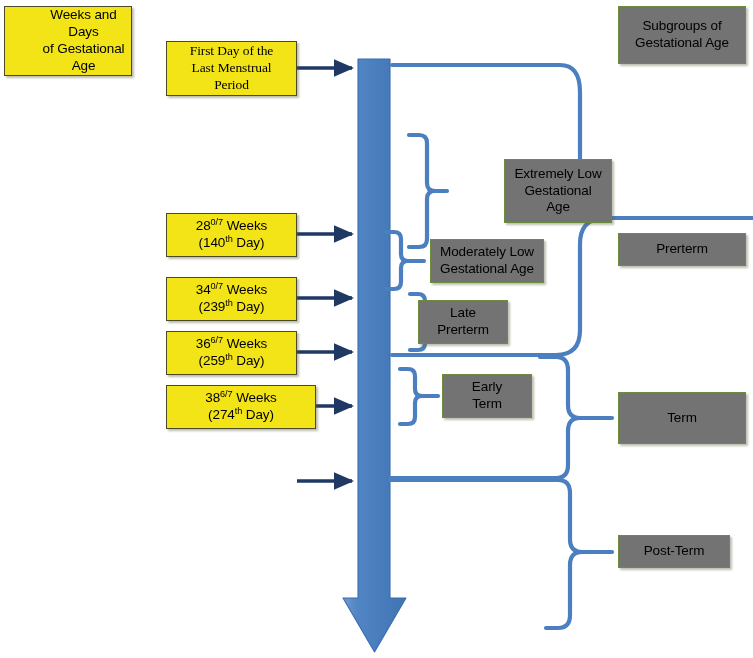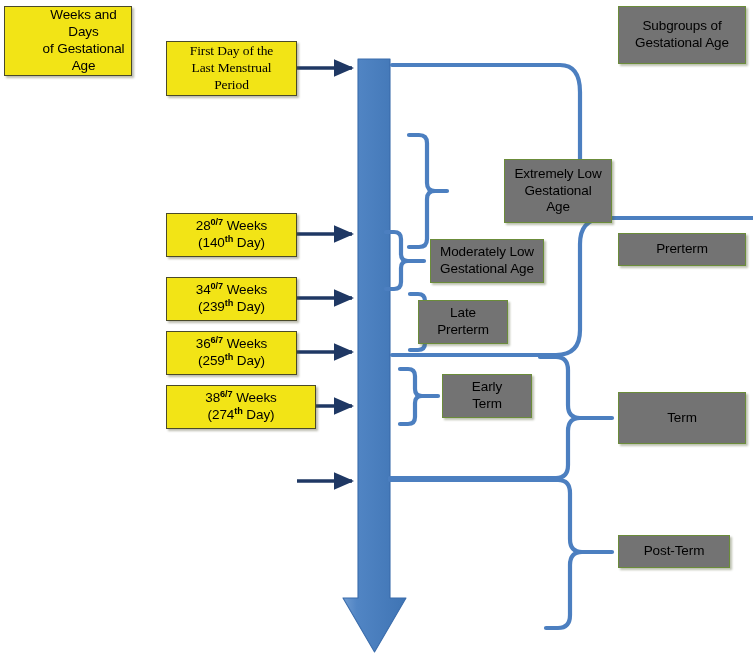--- a/index.html
+++ b/index.html
@@ -42,21 +42,20 @@
   }
   .box-green {
     background: #737373;
     border: 1.2px solid #6b8c3a;
     box-shadow: 1.5px 1.5px 2px rgba(90,100,60,0.40);
   }
   sup {
     font-size: 0.68em;
     vertical-align: super;
     line-height: 0;
-    font-weight: bold;
   }
   
   #wires {
     position: absolute;
     left: 0;
     top: 0;
     width: 753px;
     height: 658px;
     pointer-events: none;
   }

